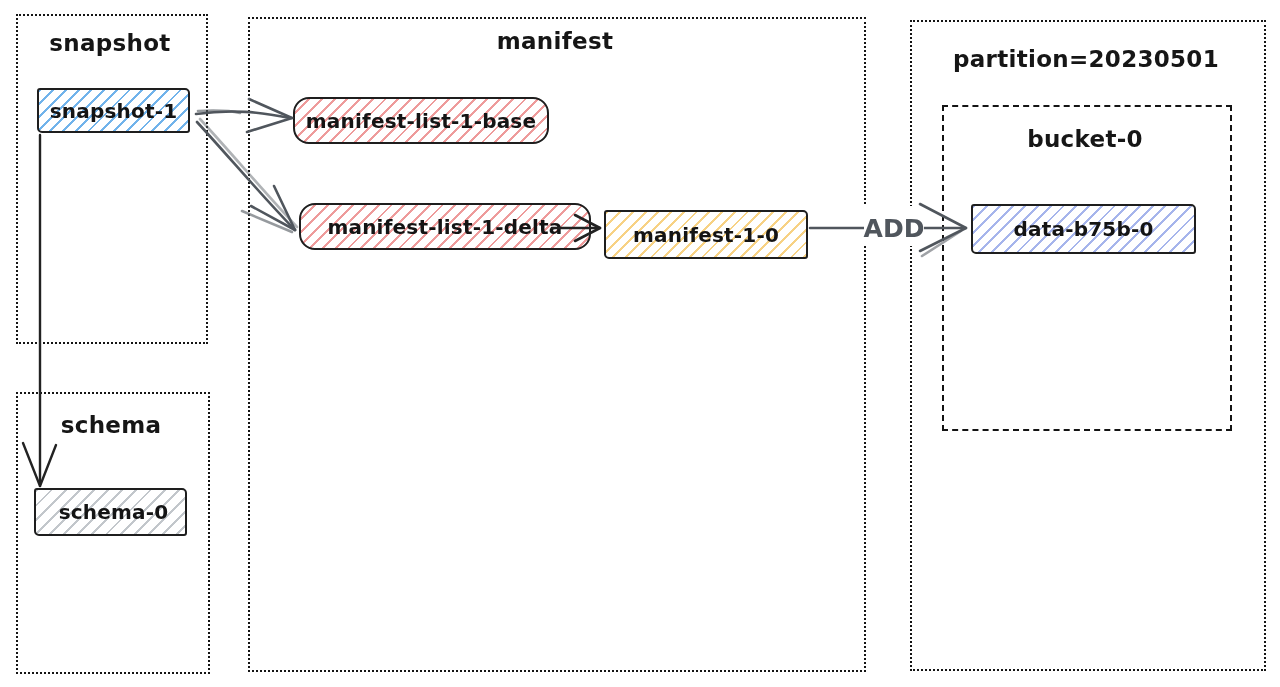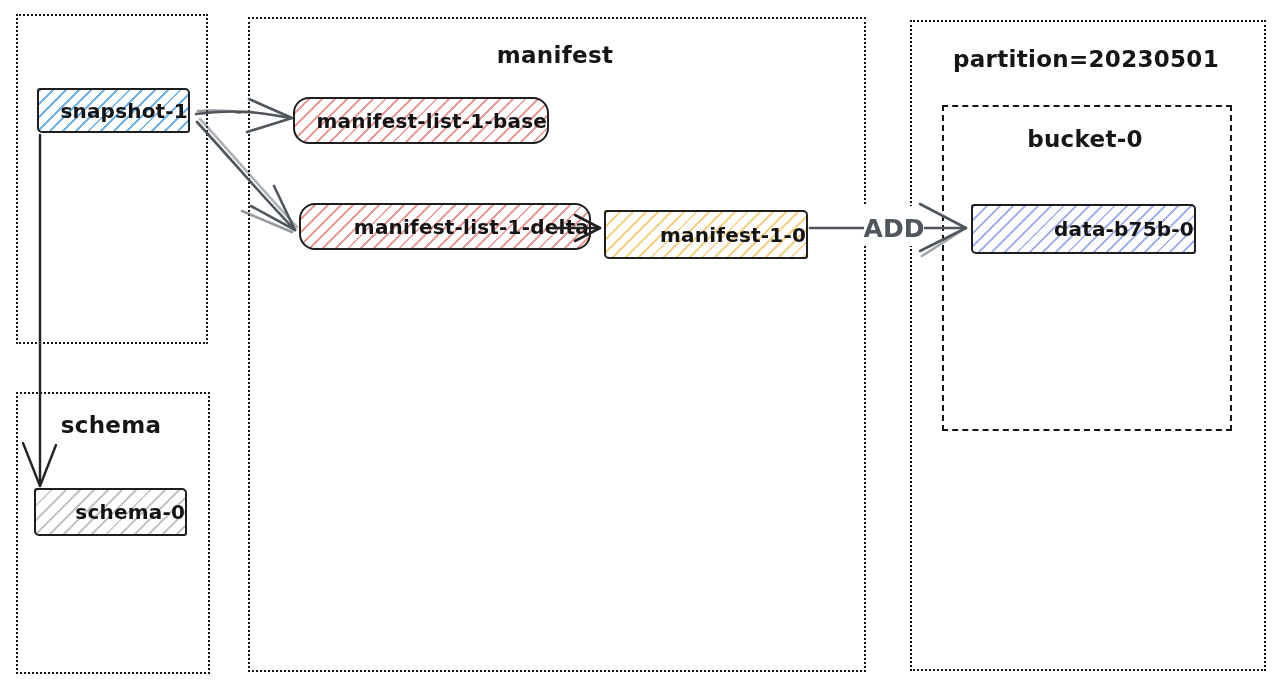--- a/index.html
+++ b/index.html
@@ -26,21 +26,21 @@
     font-weight: 600;
     color: #161616;
     letter-spacing: 0.3px;
   }
   .node {
     position: absolute;
     border: 2.2px solid #1e1e1e;
     border-radius: 3px 5px 3px 5px;
     display: flex;
     align-items: center;
-    justify-content: flex-end;
+    justify-content: center;
     font-size: 20px;
     font-weight: 600;
     color: #141414;
     letter-spacing: 0.2px;
     box-sizing: border-box;
     background-color: #ffffff;
   }
   
   .hachure-blue   { background-image: repeating-linear-gradient(135deg, rgba(77,160,230,0.80) 0 2px, transparent 2px 9px); }
   .hachure-red    { background-image: repeating-linear-gradient(135deg, rgba(224,73,73,0.55)  0 2px, transparent 2px 9px); border-radius: 16px; }
@@ -57,26 +57,27 @@
     font-family: "DejaVu Sans", sans-serif;
     font-weight: 600;
   }
 </style>
 </head>
 <body>
 
 <div class="canvas">
 
   <div class="group" style="left:16px; top:14px; width:188px; height:326px;"></div>
+  <div class="group-title" style="left:16px; top:30px; width:188px;">snapshot</div>
 
   <div class="group" style="left:16px; top:392px; width:190px; height:278px;"></div>
   <div class="group-title" style="left:16px; top:412px; width:190px;">schema</div>
 
   <div class="group" style="left:248px; top:17px; width:614px; height:651px;"></div>
-  <div class="group-title" style="left:248px; top:42px; width:614px;">manifest</div>
+  <div class="group-title" style="left:248px; top:28px; width:614px;">manifest</div>
 
   <div class="group" style="left:910px; top:20px; width:352px; height:647px;"></div>
   <div class="group-title" style="left:910px; top:46px; width:352px;">partition=20230501</div>
 
   <div class="group dashed" style="left:942px; top:105px; width:286px; height:322px;"></div>
   <div class="group-title" style="left:942px; top:126px; width:286px;">bucket-0</div>
 
   <div class="node hachure-blue" style="left:37px; top:88px; width:153px; height:45px;">
     <span>snapshot-1</span>
   </div>

